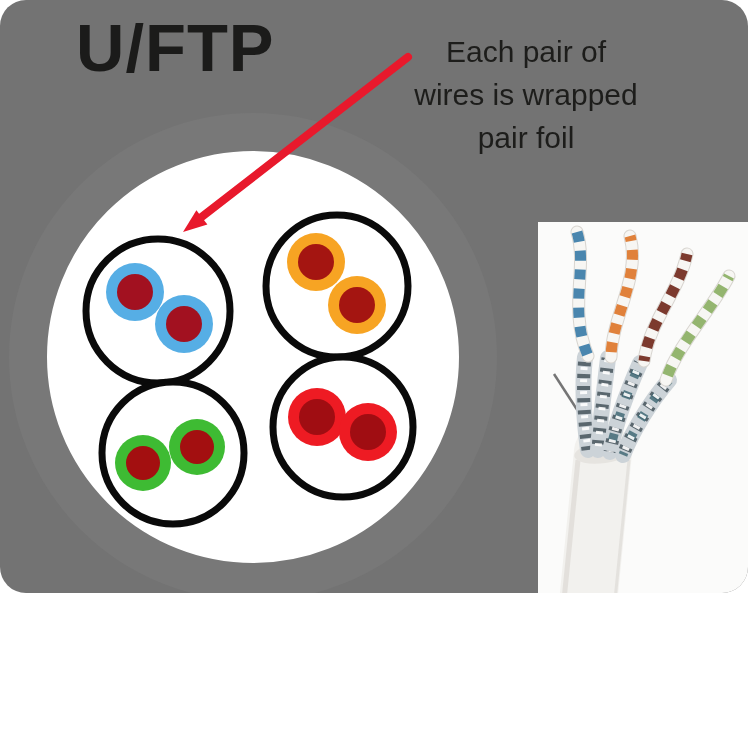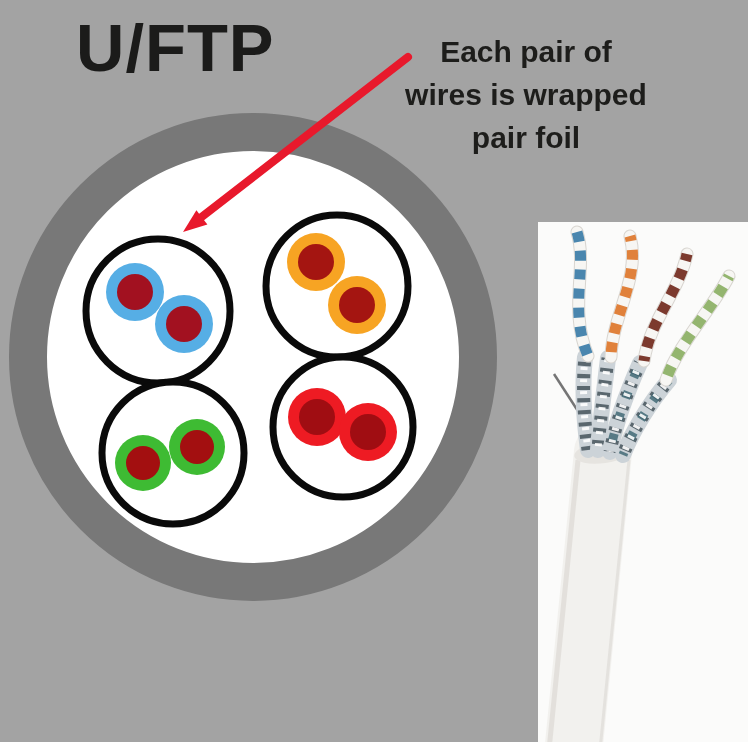--- a/index.html
+++ b/index.html
@@ -1,28 +1,28 @@
 <!DOCTYPE html>
 <html><head>
 <meta charset="utf-8">
 <style>
   html,body{margin:0;padding:0;background:#ffffff;}
   .stage{
-    position:relative;width:748px;height:742px;background:#a3a3a3;
-    overflow:hidden;font-family:"Liberation Sans", sans-serif;
+    position:relative;width:748px;height:593px;background:#737373;
+    overflow:hidden;font-family:"Liberation Sans", sans-serif;border-radius:26px;
   }
   .stage svg{position:absolute;left:0;top:0;}
   .page-title{
     position:absolute;left:76px;top:14px;width:230px;
     font-size:67px;font-weight:bold;letter-spacing:1px;color:#1b1b1a;
     line-height:1;
   }
   .annotation{
     position:absolute;left:380px;top:30px;width:292px;
-    text-align:center;color:#1d1d1b;font-weight:bold;
+    text-align:center;color:#1d1d1b;font-weight:normal;
     font-size:30px;line-height:43px;letter-spacing:0px;
   }
   .pair-base{fill:none;stroke-width:13;stroke-linecap:round;}
   .pair-white{fill:none;stroke-width:11;stroke-linecap:round;}
   .pair-color{fill:none;stroke-width:11;stroke-dasharray:10 9;}
   .foil-base{fill:none;stroke-width:16;stroke-linecap:round;}
   .foil-dark{fill:none;stroke-width:13;stroke-dasharray:4 8;opacity:.85;}
   .foil-lite{fill:none;stroke-width:7;stroke-dasharray:3 9;stroke:#ffffff;opacity:.9;}
   .foil-teal{fill:none;stroke-width:9;stroke-dasharray:7 15;opacity:.8;}
 </style>

